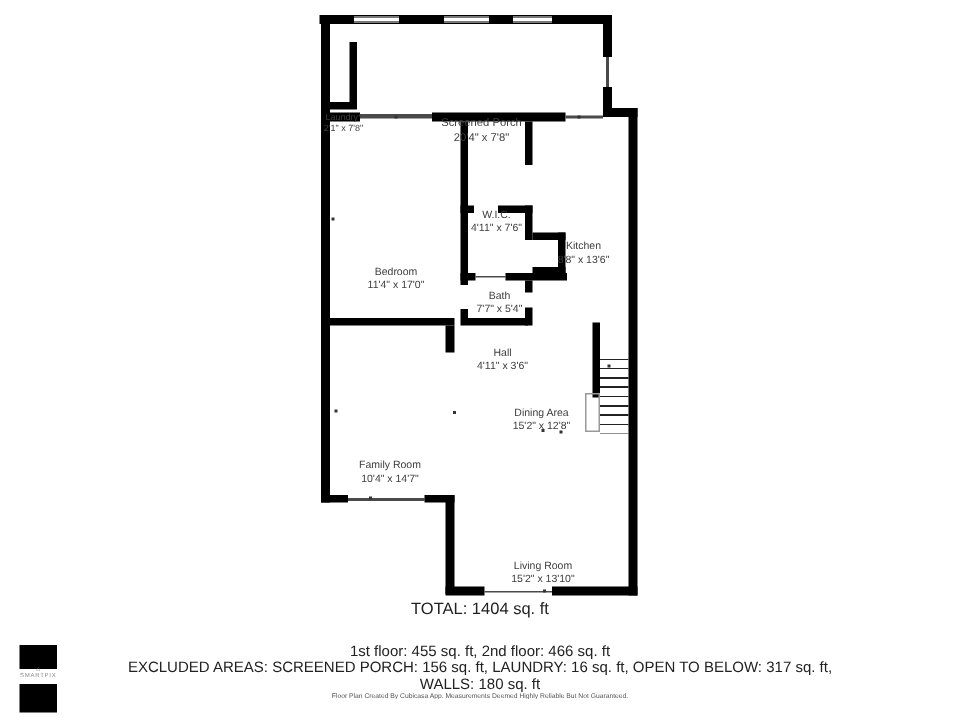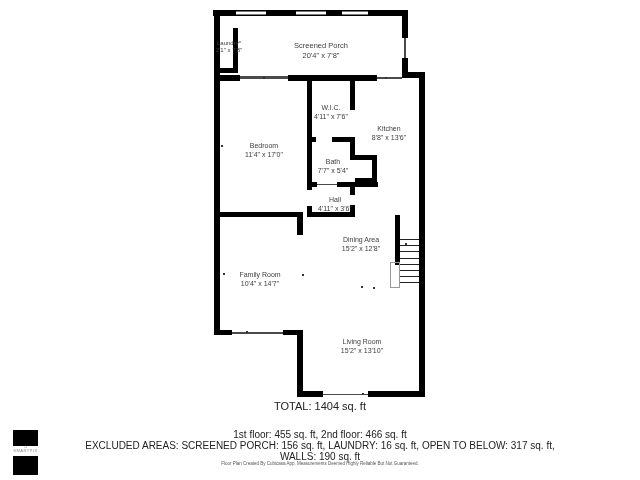--- a/index.html
+++ b/index.html
@@ -6,21 +6,21 @@
   body {
     width:640px; height:480px; position:relative; overflow:hidden;
     background:#ffffff; font-family:"Liberation Sans", sans-serif;
   }
   .plan { position:absolute; left:0; top:0; width:640px; height:480px; }
   .w   { position:absolute; background:#000; }          
   .tl  { position:absolute; background:#4a4a4a; }       
   .win { position:absolute; background:#fff; border-top:1px solid #777; border-bottom:1px solid #777; box-sizing:border-box; }
   .dot { position:absolute; width:2px; height:2px; background:#333; }
 
-  .room-label { position:absolute; text-align:center; color:#3d3d3d; font-size:7px; line-height:9px; }
+  .room-label { position:absolute; text-align:center; color:#3d3d3d; font-size:7px; line-height:9px;margin-top:36px; }
   .room-label .nm, .room-label .dims { display:block; }
 
   .lbl-laundry { left:201px; top:40px;  width:56px; font-size:6px; line-height:7px; }
   .lbl-porch   { left:271px; top:41px;  width:100px; font-size:7.5px; line-height:9.5px; }
   .lbl-wic     { left:301px; top:103px; width:60px; }
   .lbl-kitchen { left:359px; top:124px; width:60px; }
   .lbl-bedroom { left:229px; top:141px; width:70px; }
   .lbl-bath    { left:303px; top:157px; width:60px; }
   .lbl-hall    { left:305px; top:195px; width:60px; }
   .lbl-dining  { left:321px; top:235px; width:80px; }
@@ -159,21 +159,21 @@
   </div>
   <div class="room-label lbl-living">
     <span class="nm">Living Room</span>
     <span class="dims">15'2" x 13'10"</span>
   </div>
 </div>
 
 <div class="summary-line" id="sum-total">TOTAL: 1404 sq. ft</div>
 <div class="summary-line" id="sum-floors">1st floor: 455 sq. ft, 2nd floor: 466 sq. ft</div>
 <div class="summary-line" id="sum-ex1">EXCLUDED AREAS: SCREENED PORCH: 156 sq. ft, LAUNDRY: 16 sq. ft, OPEN TO BELOW: 317 sq. ft,</div>
-<div class="summary-line" id="sum-ex2">WALLS: 190 sq. ft</div>
+<div class="summary-line" id="sum-ex2">WALLS: 180 sq. ft</div>
 <div id="disclaimer">Floor Plan Created By Cubicasa App. Measurements Deemed Highly Reliable But Not Guaranteed.</div>
 
 <div class="logo-sq" id="logo-sq-top"></div>
 <div class="logo-mid">
   <span class="hicon">⌂</span>
   <span class="ltxt">SMARTPIX</span>
 </div>
 <div class="logo-sq" id="logo-sq-bottom"></div>
 
 </body></html>

